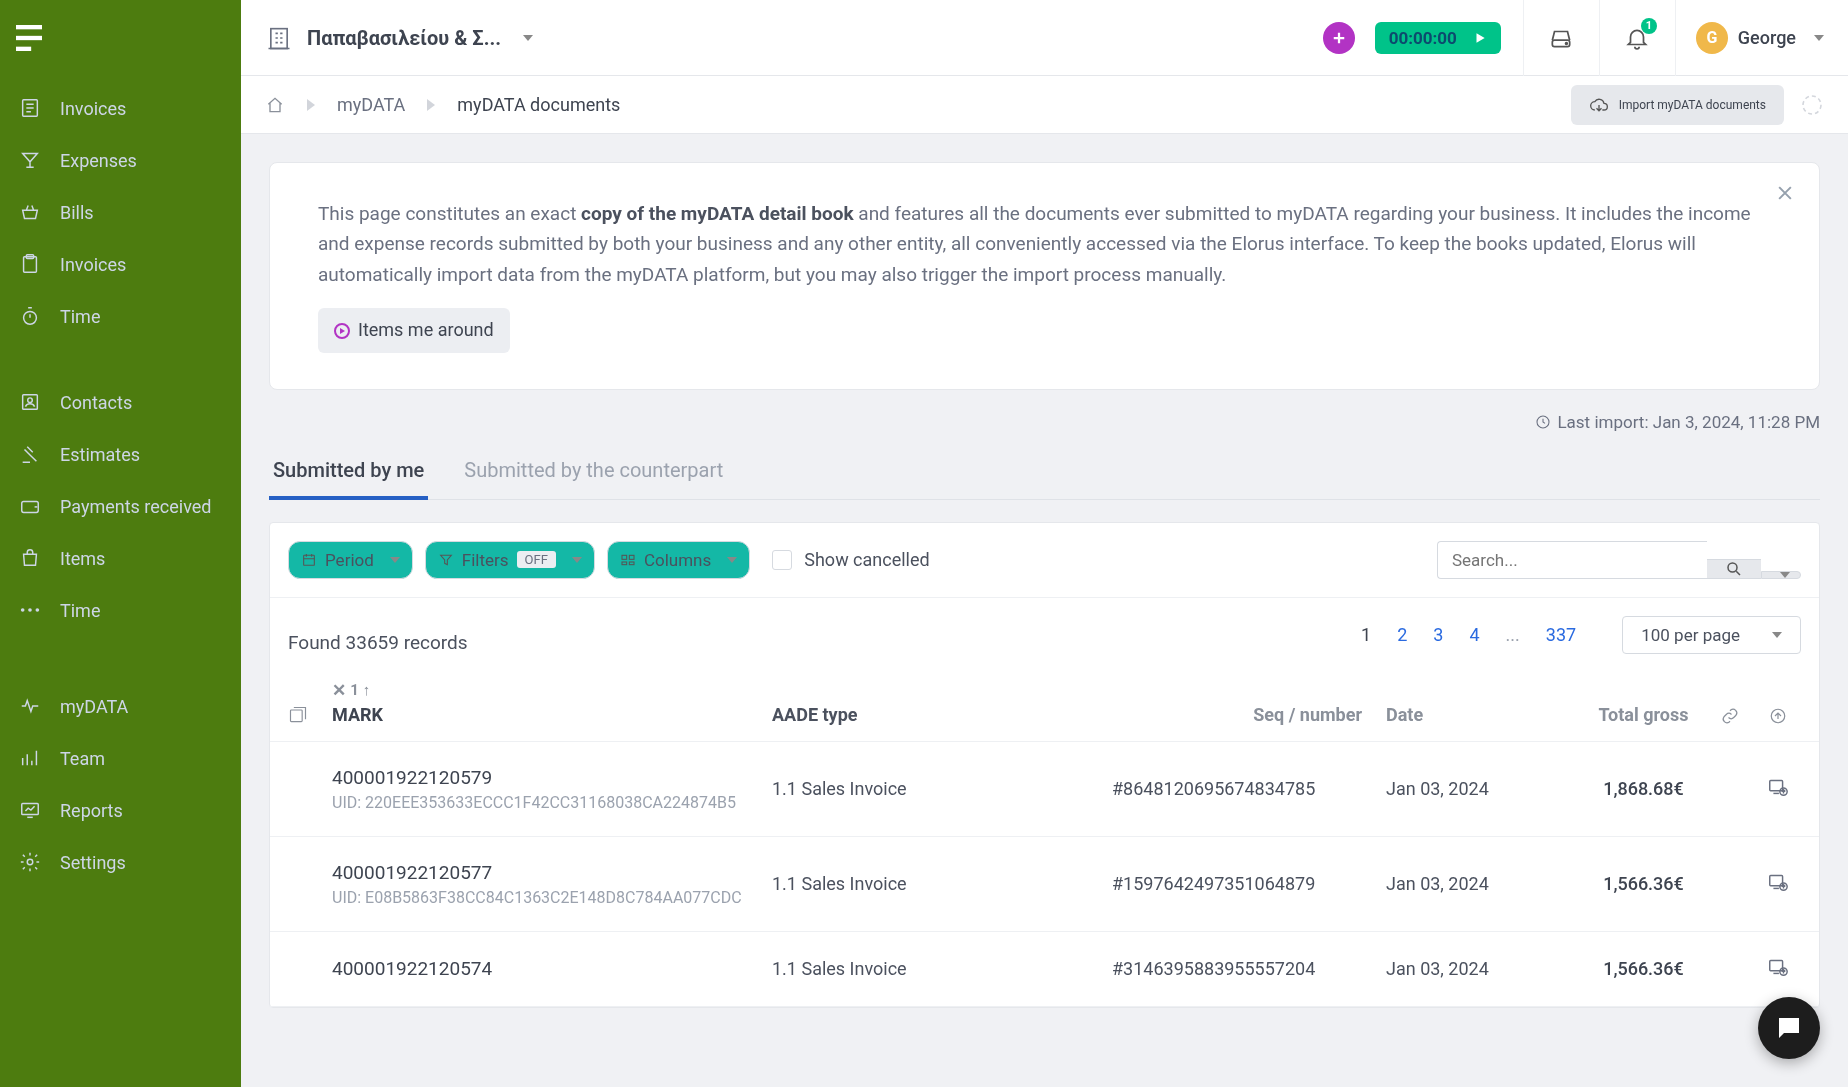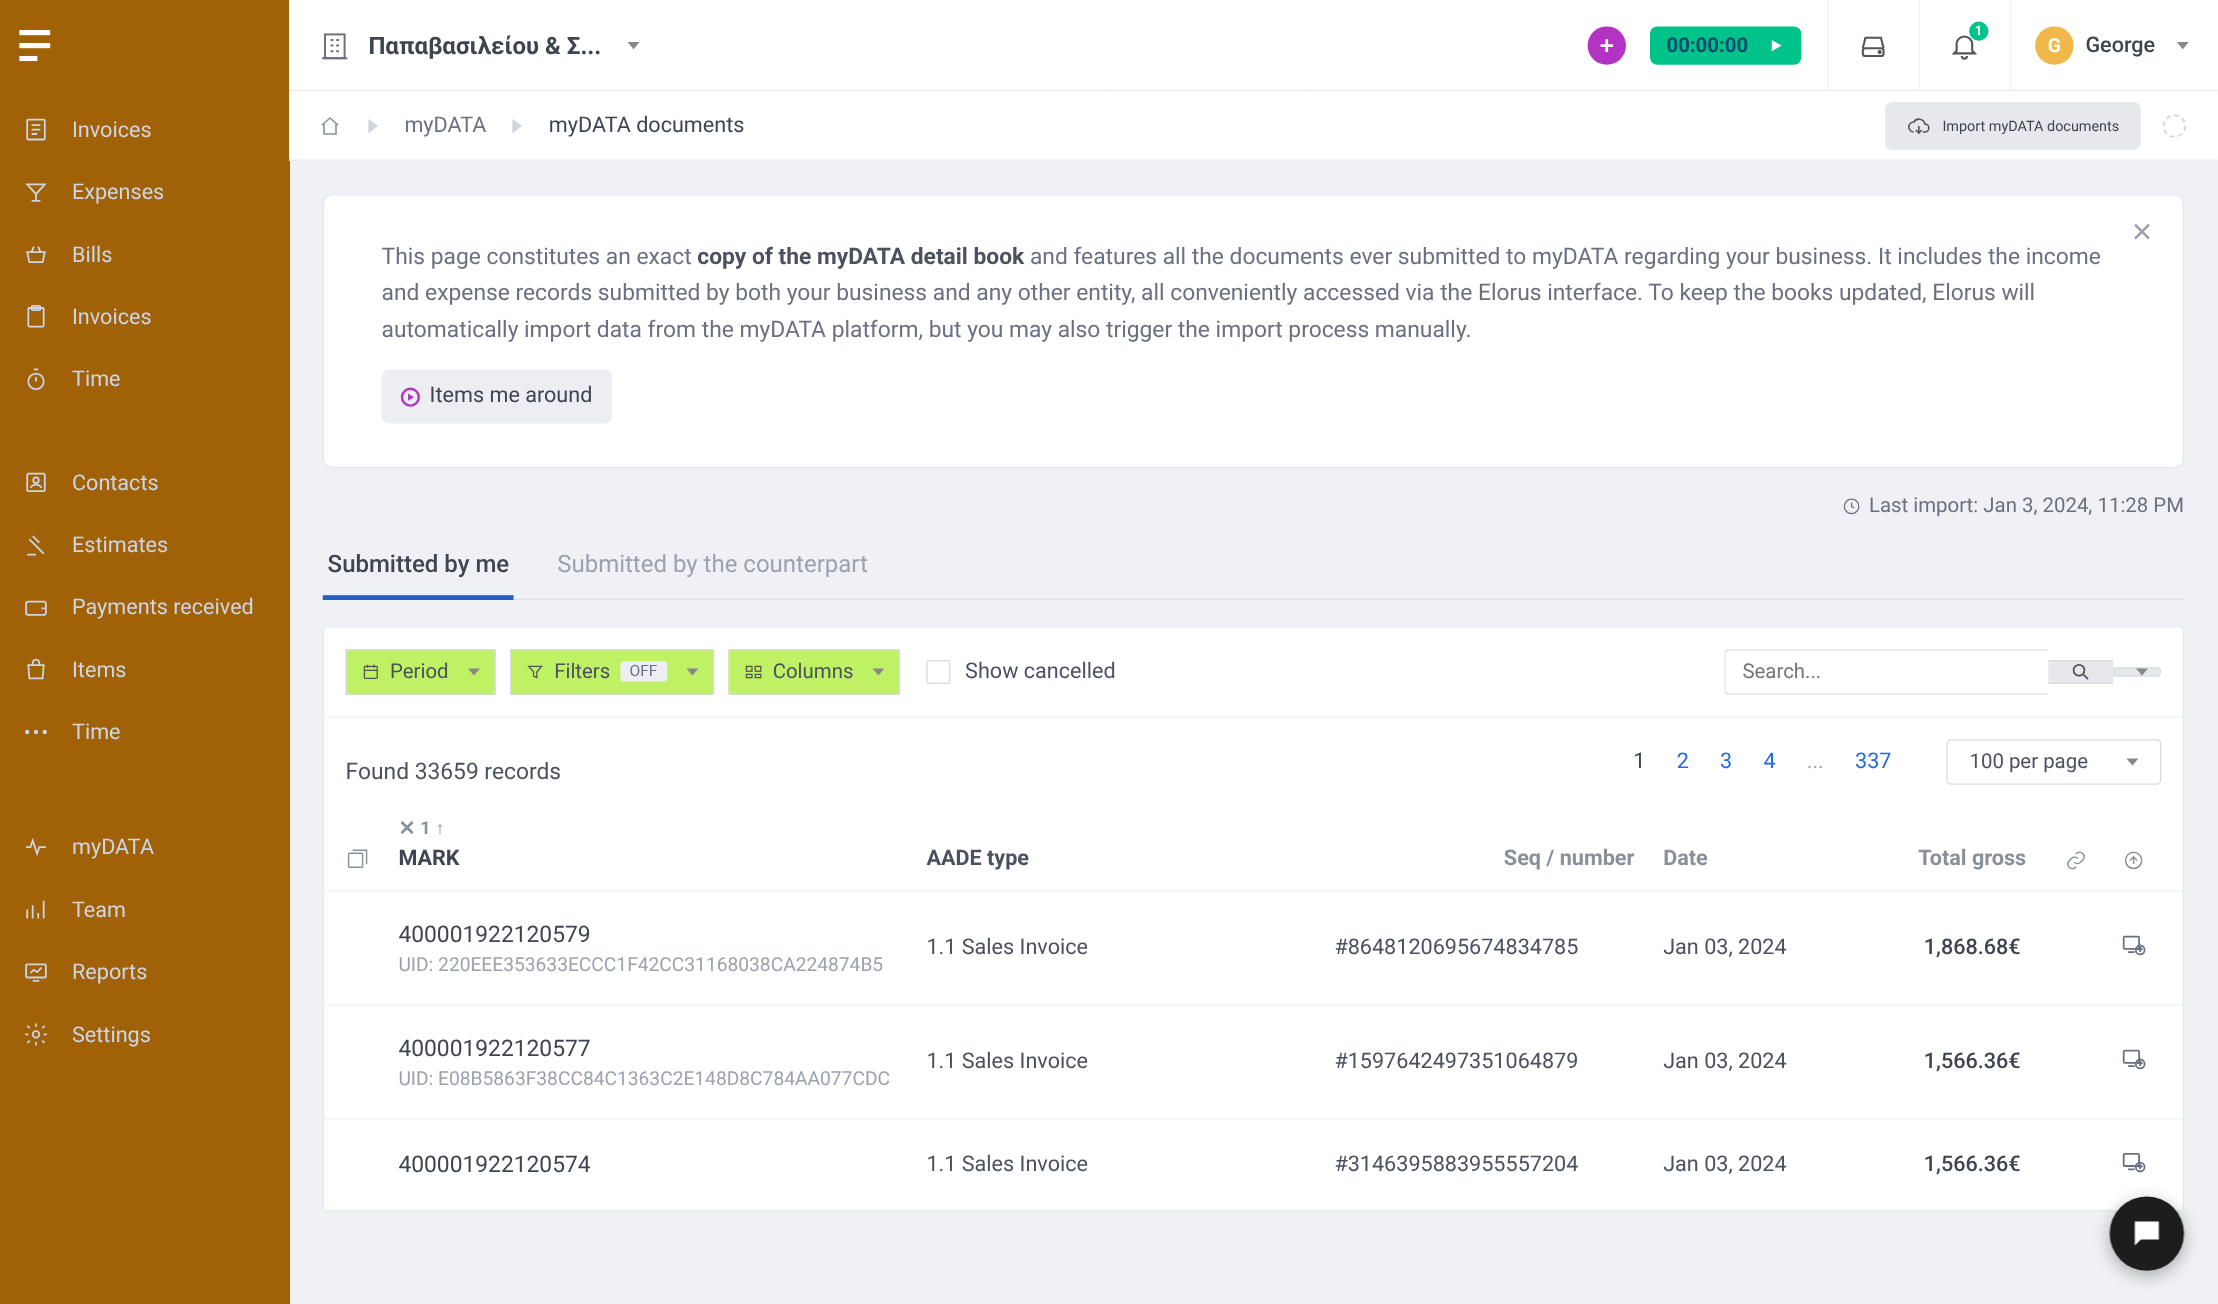--- a/index.html
+++ b/index.html
@@ -1,19 +1,19 @@
 <!DOCTYPE html>
 <html><head>
 <meta charset="utf-8">
 <style>
 * { margin:0; padding:0; box-sizing:border-box; font-family: -apple-system, BlinkMacSystemFont, "Segoe UI", Roboto, sans-serif; }
 body { background:#f0f1f4; color:#333; overflow:hidden; width:1848px; height:1087px; position:relative; }
 
 
-.sidebar { position:fixed; left:0; top:0; width:241px; height:100%; background:#a16207; color:#cdd6e6; display:flex; flex-direction:column; }
+.sidebar { position:fixed; left:0; top:0; width:241px; height:100%; background:#4d7c0f; color:#cdd6e6; display:flex; flex-direction:column; }
 .logo-box { height:76px; display:flex; align-items:center; padding-left:16px; }
 .logo-box svg { color:#fff; }
 .nav { padding-top:6px; }
 .nav-item { display:flex; align-items:center; gap:18px; padding:0 18px; height:52px; cursor:pointer; font-size:18px; color:#cdd6e6; }
 .nav-item .ico { width:24px; display:flex; justify-content:center; }
 .nav-sep { height:28px; }
 .nav-group2 { margin-top:10px; }
 
 
 .topbar { position:fixed; left:241px; top:0; right:0; height:76px; background:#fff; border-bottom:1px solid #e5e7eb; display:flex; align-items:center; padding:0 24px; }
@@ -56,25 +56,25 @@
 .last-import { text-align:right; color:#6a7080; margin:22px 0 12px; font-size:17px; display:flex; justify-content:flex-end; align-items:center; gap:6px; }
 
 
 .tabs { display:flex; gap:32px; border-bottom:1px solid #dfe2e7; margin-top:0; }
 .tab { padding:14px 4px; font-size:20px; color:#9ba2ae; cursor:pointer; }
 .tab.active { color:#3e4450; border-bottom:4px solid #2660c4; margin-bottom:-1px; font-weight:500; }
 
 
 .list-card { background:#fff; border:1px solid #e5e7eb; border-radius:4px; margin-top:22px; }
 .filter-row { padding:18px; display:flex; align-items:center; gap:12px; border-bottom:1px solid #eef0f3; }
-.btn-out { border:1px solid #d6dae0; background:#bef264; padding:8px 12px; border-radius:0; display:flex; align-items:center; gap:8px; cursor:pointer; color:#4b515e; font-size:17px; }
+.btn-out { border:1px solid #d6dae0; background:#14b8a6; padding:8px 12px; border-radius:12px; display:flex; align-items:center; gap:8px; cursor:pointer; color:#4b515e; font-size:17px; }
 .off-pill { background:#eceef2; padding:1px 8px; border-radius:3px; font-size:13px; color:#6a7080; }
 .checkbox-lbl { display:flex; align-items:center; gap:12px; color:#4b515e; font-size:18px; cursor:pointer; margin-left:10px; }
 .checkbox-box { width:20px; height:20px; border:1px solid #d6dae0; border-radius:3px; }
-.search-group { margin-left:auto; display:flex; align-items:center; }
+.search-group { margin-left:auto; display:flex; align-items:flex-end; }
 .search-input { border:1px solid #d6dae0; border-right:none; padding:8px 14px; border-radius:4px 0 0 4px; width:270px; font-size:17px; outline:none; }
 .search-btn { background:#e6e8ec; border:1px solid #d6dae0; border-left:none; border-right:none; width:54px; display:flex; align-items:center; justify-content:center; cursor:pointer; color:#555; }
 .search-drop { background:#e6e8ec; border:1px solid #d6dae0; width:40px; border-radius:0 4px 4px 0; display:flex; align-items:center; justify-content:center; cursor:pointer; }
 
 
 .records-row { padding:18px; display:flex; align-items:flex-end; }
 .records-count { color:#4b515e; font-size:19px; }
 .pagination { margin-left:auto; display:flex; align-items:center; gap:26px; font-size:18px; }
 .page-link { color:#2a6ae0; cursor:pointer; }
 .page-link.current { color:#3e4450; cursor:default; }

